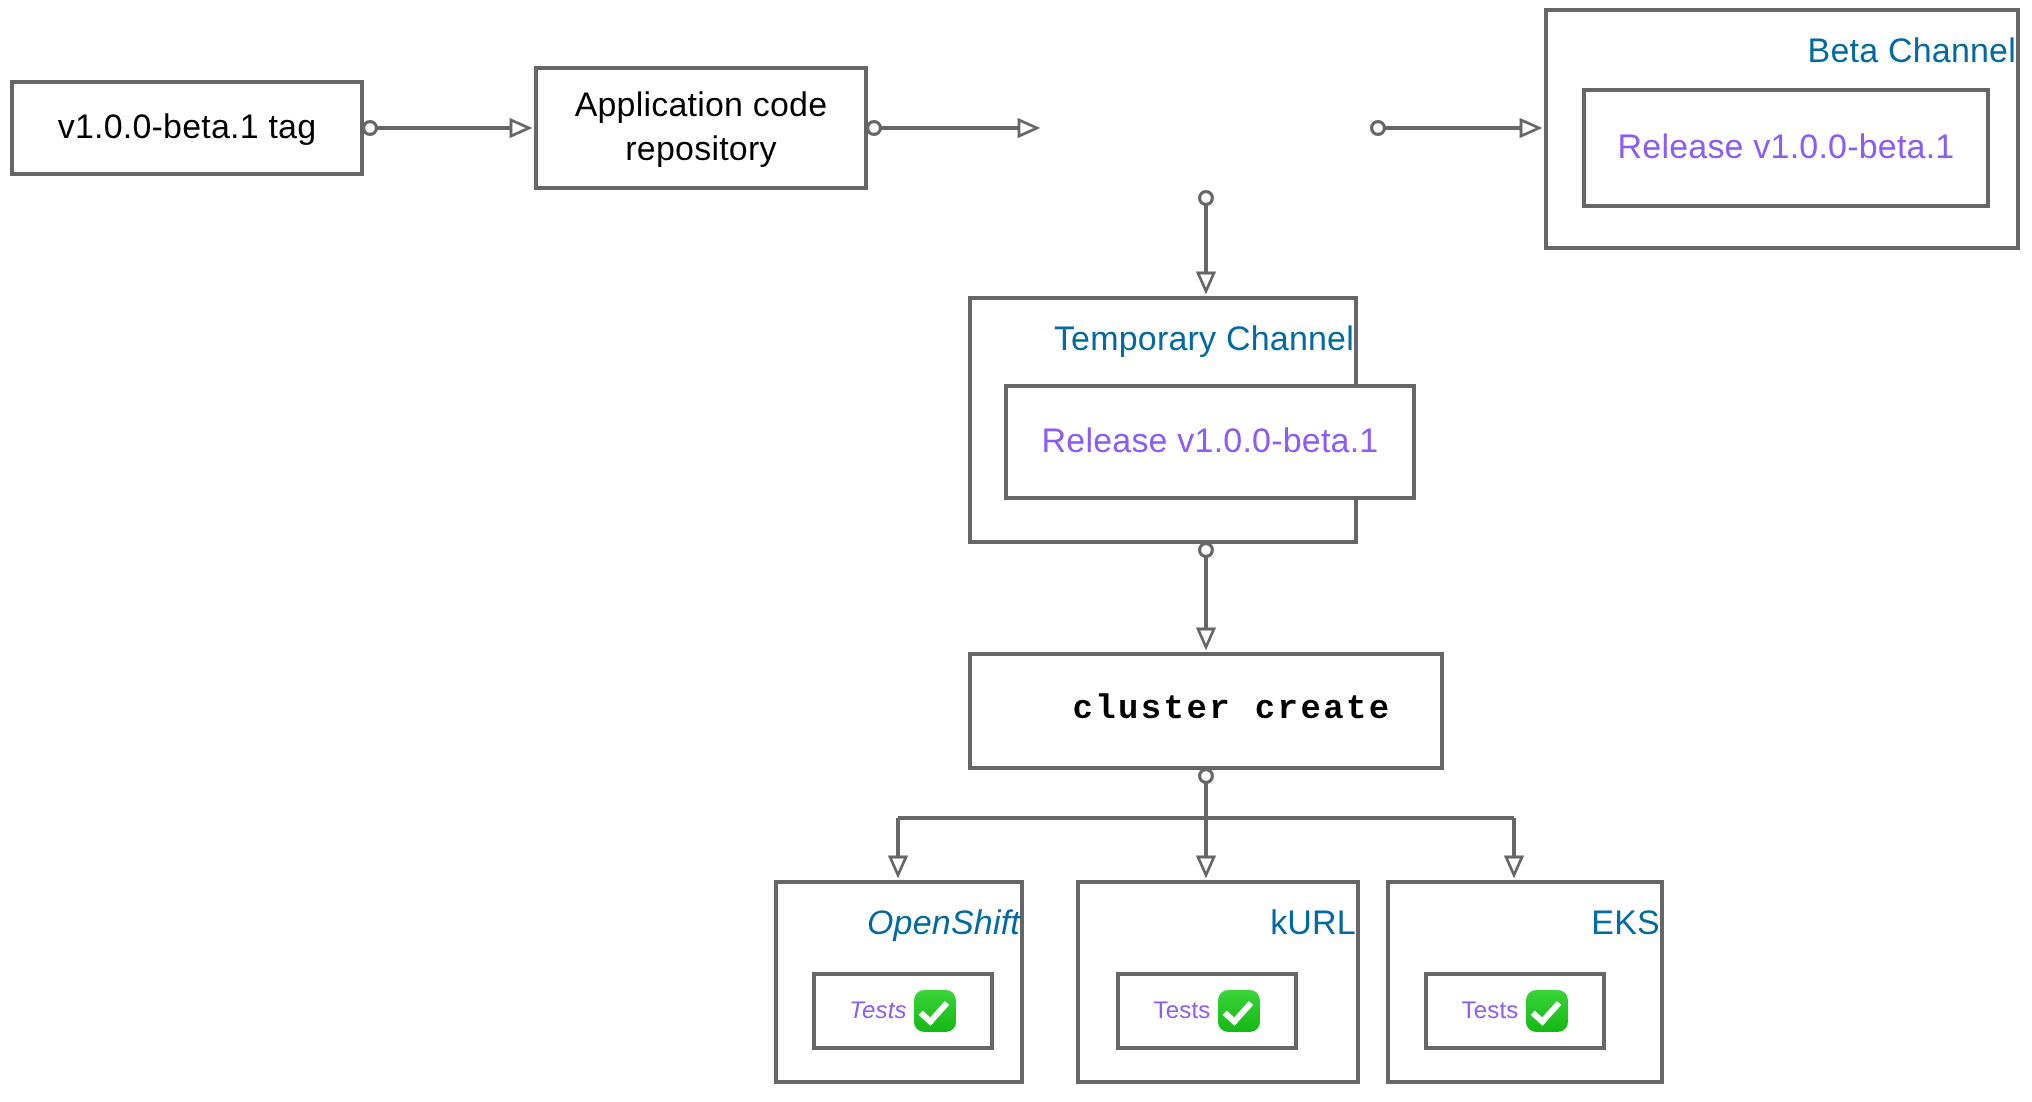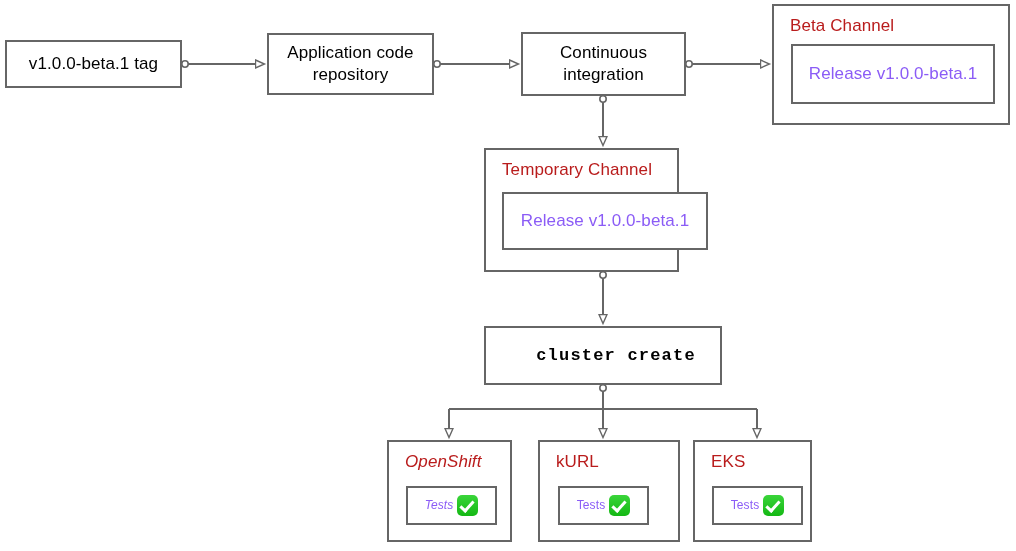--- a/index.html
+++ b/index.html
@@ -39,26 +39,26 @@
     font-size: 17px;
     line-height: 1.28;
     letter-spacing: 0.1px;
   }
   .node.container {
     display: block;
     padding: 0;
   }
   .container-title {
     position: absolute;
-    left: 16px;
+    left: 0;
     right: 0;
     top: 9px;
-    text-align: left;
-    font-size: 17px;
-    color: #b91c1c;
+    text-align: right;
+    font-size: 17px;
+    color: #0369a1;
     letter-spacing: 0.1px;
   }
   .inner-box {
     position: absolute;
     box-sizing: border-box;
     background: #ffffff;
     border: 2px solid #666666;
     display: flex;
     align-items: center;
     justify-content: center;
@@ -139,23 +139,20 @@
   </svg>
 
   <div class="node" style="left:5px; top:40px; width:177px; height:48px;">
     <span>v1.0.0-beta.1 tag</span>
   </div>
 
   <div class="node" style="left:267px; top:33px; width:167px; height:62px; padding:12px 12px;">
     <span>Application code repository</span>
   </div>
 
-  <div class="node" style="left:521px; top:32px; width:165px; height:64px; padding:0 12px;">
-    <span>Continuous integration</span>
-  </div>
 
   <div class="node container" style="left:772px; top:4px; width:238px; height:121px;">
     <div class="container-title">Beta Channel</div>
     <div class="inner-box" style="left:17px; top:38px; width:204px; height:60px;">
       <span>Release v1.0.0-beta.1</span>
     </div>
   </div>
 
   <div class="node container" style="left:484px; top:148px; width:195px; height:124px;">
     <div class="container-title">Temporary Channel</div>
@@ -181,21 +178,21 @@
   <div class="node container" style="left:538px; top:440px; width:142px; height:102px;">
     <div class="container-title">kURL</div>
     <div class="inner-box" style="left:18px; top:44px; width:91px; height:39px;">
       <span class="tests-row">
         <span>Tests</span>
         <span class="check-icon"></span>
       </span>
     </div>
   </div>
 
-  <div class="node container" style="left:693px; top:440px; width:119px; height:102px;">
+  <div class="node container" style="left:693px; top:440px; width:139px; height:102px;">
     <div class="container-title">EKS</div>
     <div class="inner-box" style="left:17px; top:44px; width:91px; height:39px;">
       <span class="tests-row">
         <span>Tests</span>
         <span class="check-icon"></span>
       </span>
     </div>
   </div>
 
 </div>

